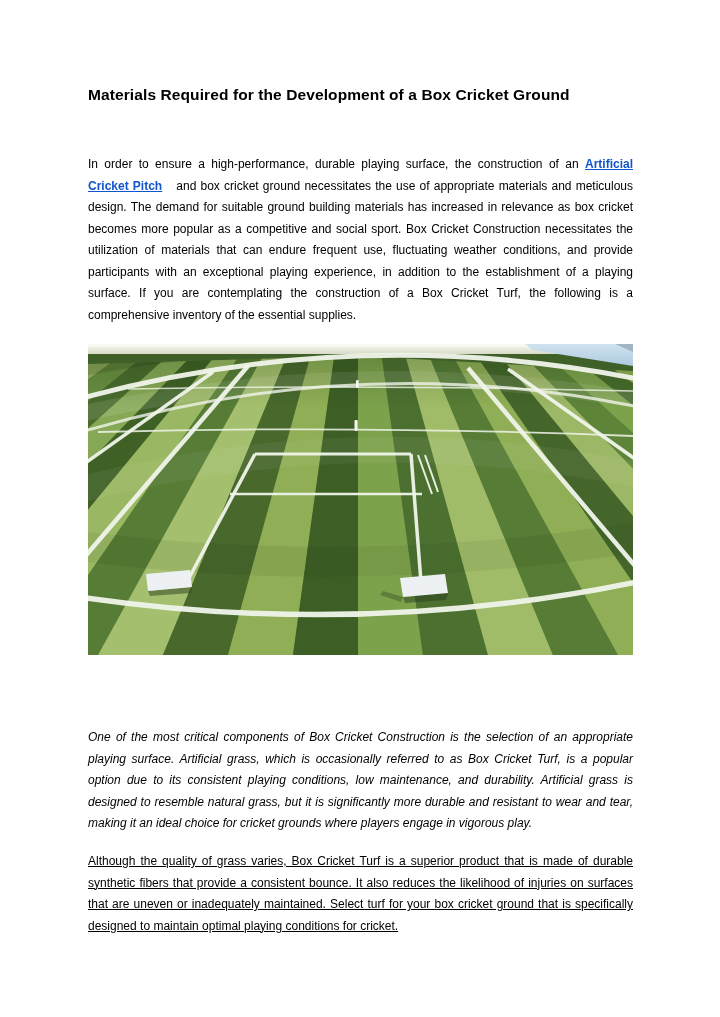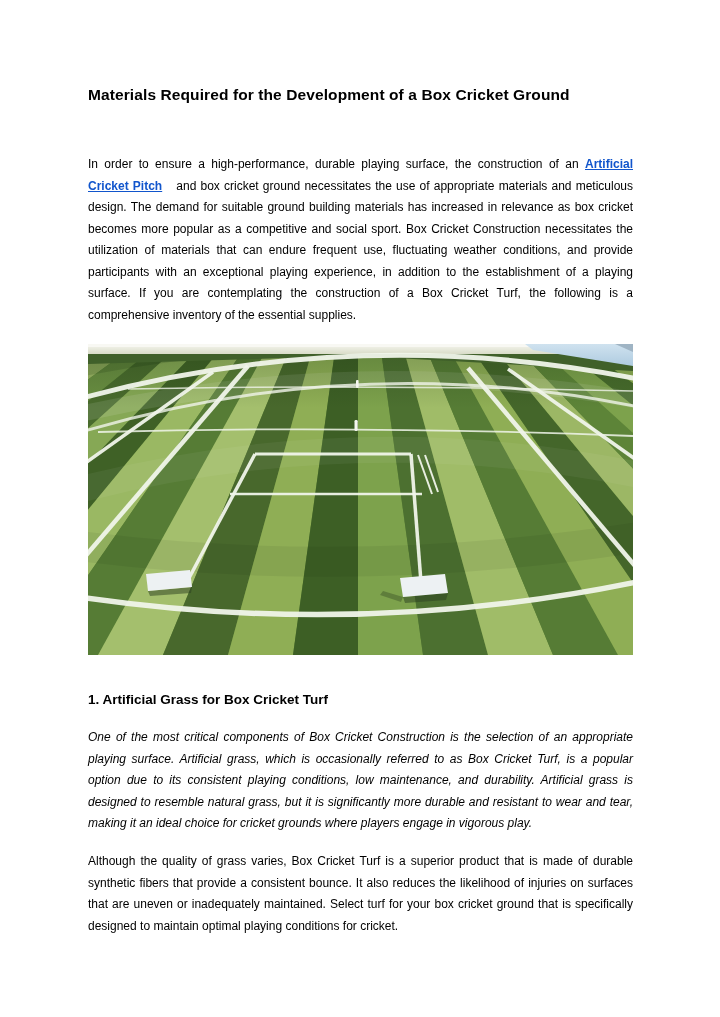--- a/index.html
+++ b/index.html
@@ -23,21 +23,21 @@
     position: absolute;
     left: 88px; width: 545px;
     font-size: 12px;
     line-height: 21.5px;
     text-align: justify;
     text-align-last: left;
     margin: 0;
   }
   #intro-paragraph { top: 154px; }
   #section1-para1  { top: 727px; font-style: italic; }
-  #section1-para2  { top: 851px; }
+  #section1-para2  { top: 851px; text-decoration: underline; }
   .doc-link {
     color: #1155cc;
     font-weight: bold;
     text-decoration: underline;
     margin-right: 10px;
     cursor: pointer;
   }
   .section-heading {
     position: absolute;
     left: 88px; top: 692px; width: 545px;
@@ -159,19 +159,18 @@
       <g>
         <polygon points="60,247 104,243 103,249 62,252" fill="rgba(42,62,32,0.5)"></polygon>
         <polygon points="58,230 102,226 104,243 60,247" fill="#edf1f3"></polygon>
         <polygon points="295,247 315,253 313,258 292,251" fill="rgba(40,60,30,0.35)"></polygon>
         <polygon points="315,253 360,249 358,256 317,259" fill="rgba(42,62,32,0.5)"></polygon>
         <polygon points="312,234 357,230 360,249 315,253" fill="#edf1f3"></polygon>
       </g>
     </svg>
   </figure>
 
-  <h2 class="section-heading">1. Artificial Grass for Box Cricket Turf</h2>
 
   <p class="body-text" id="section1-para1">One of the most critical components of Box Cricket Construction is the selection of an appropriate playing surface.  Artificial grass, which is occasionally referred to as Box Cricket Turf, is a popular option due to its consistent playing conditions, low maintenance, and durability.  Artificial grass is designed to resemble natural grass, but it is significantly more durable and resistant to wear and tear, making it an ideal choice for cricket grounds where players engage in vigorous play.</p>
 
   <p class="body-text" id="section1-para2">Although the quality of grass varies, Box Cricket Turf is a superior product that is made of durable synthetic fibers that provide a consistent bounce.  It also reduces the likelihood of injuries on surfaces that are uneven or inadequately maintained.  Select turf for your box cricket ground that is specifically designed to maintain optimal playing conditions for cricket.</p>
 
 </div>
 
 </body></html>

